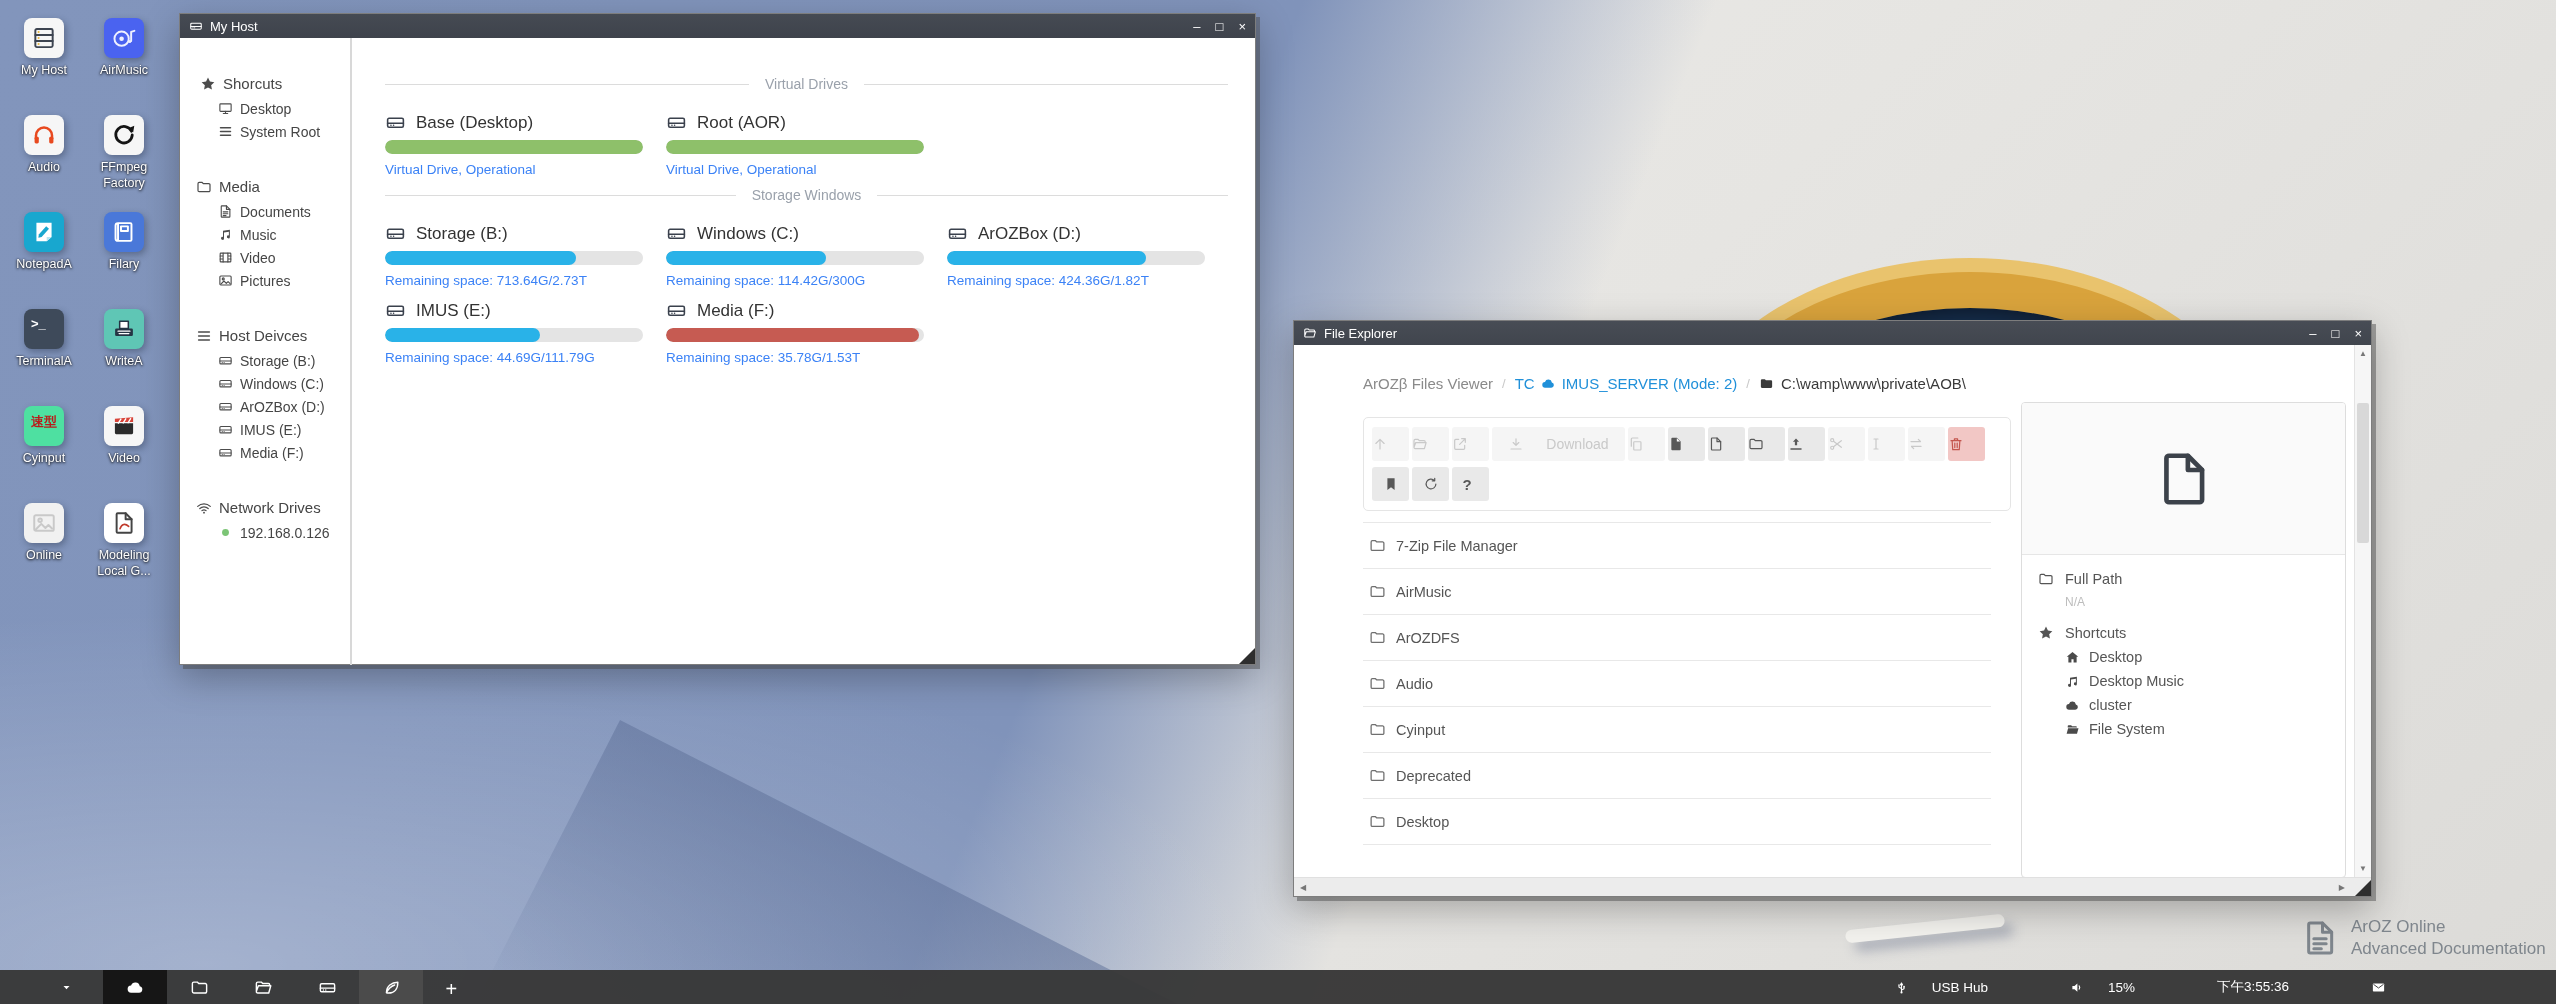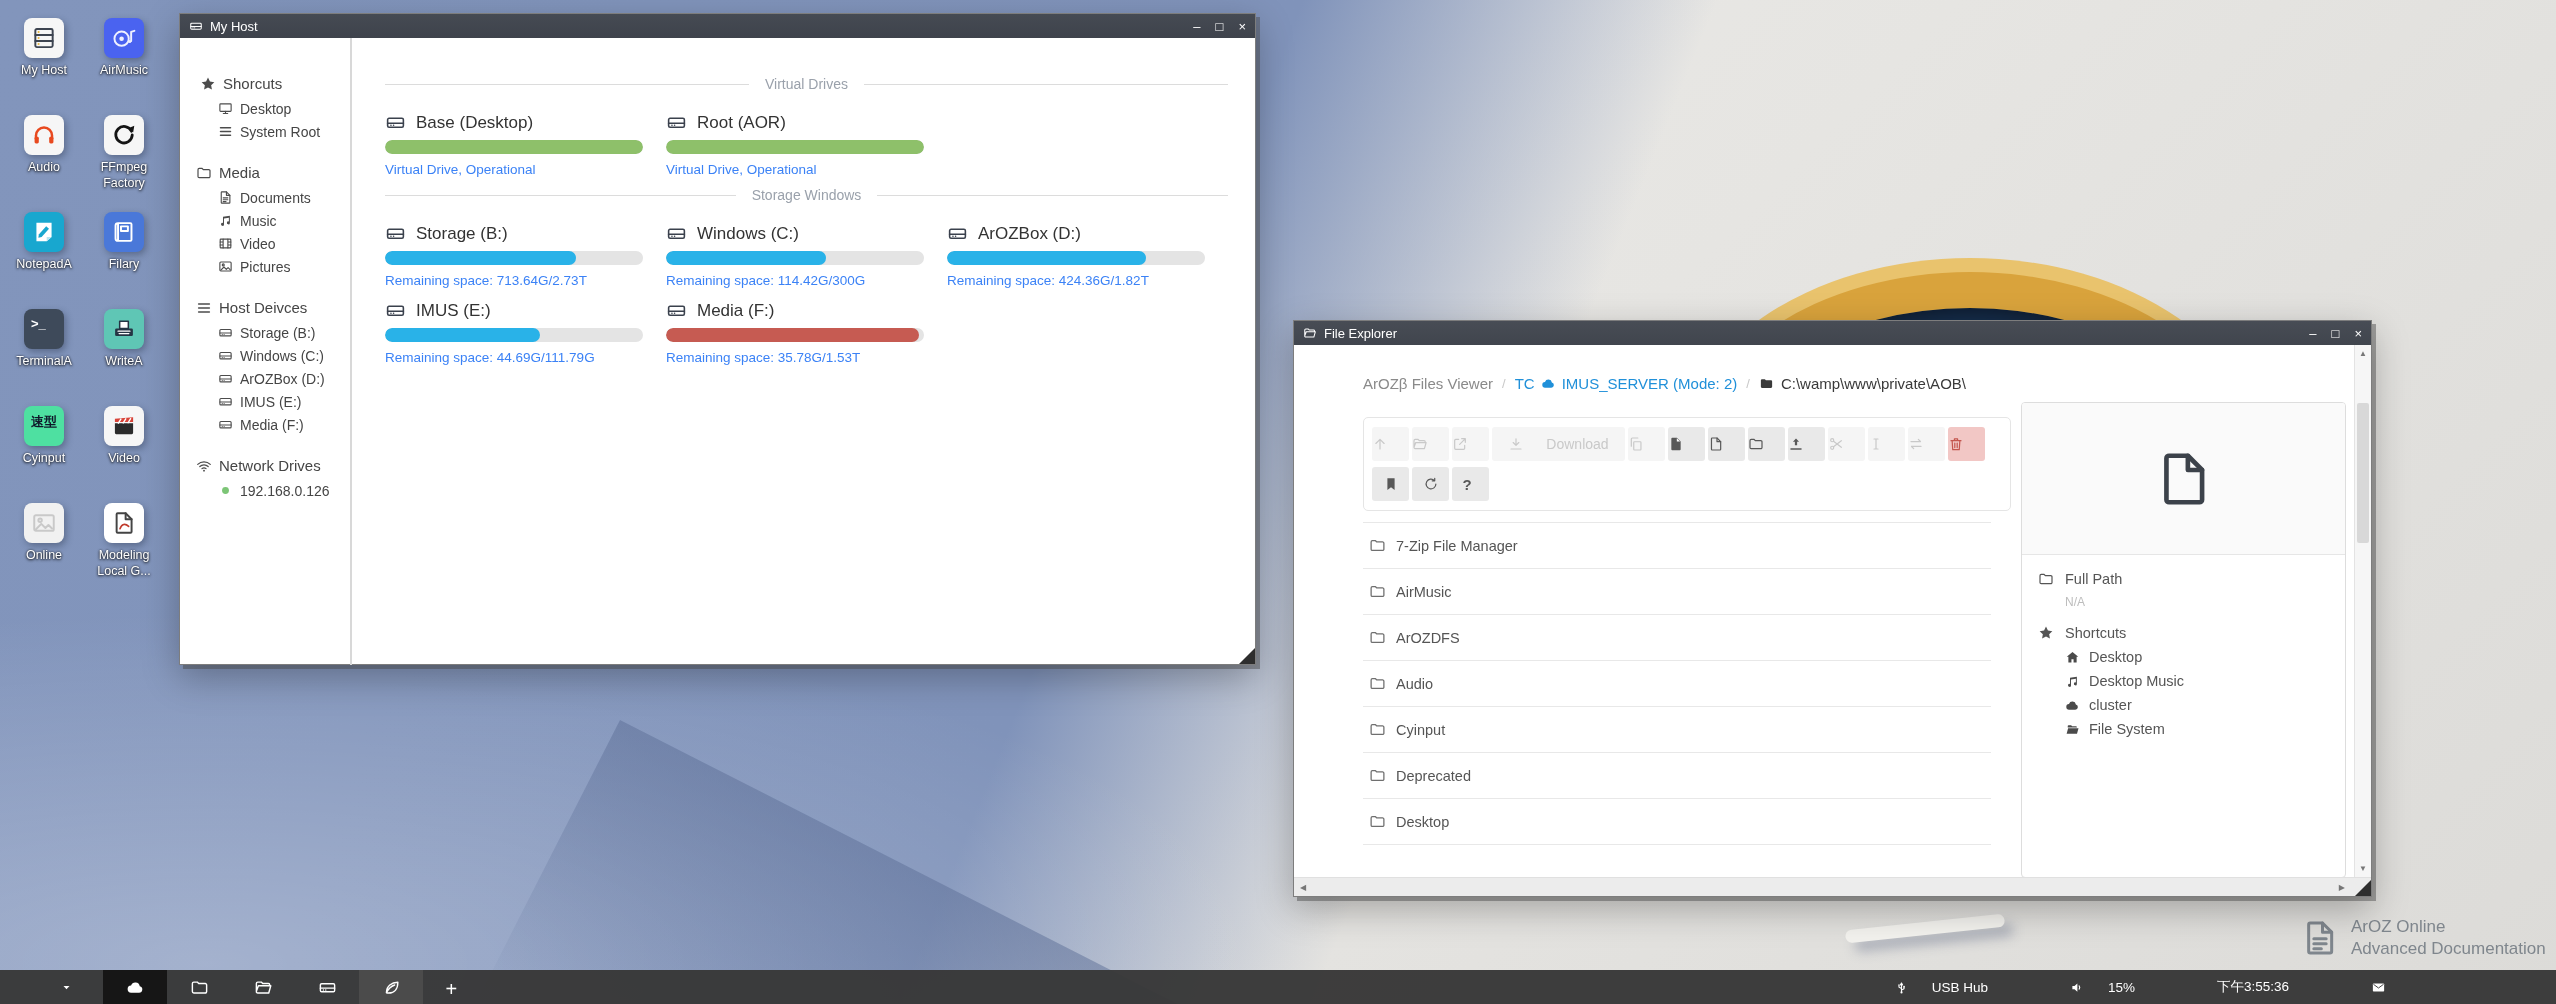--- a/index.html
+++ b/index.html
@@ -40,21 +40,21 @@
   .titlebar .ico{width:14px;height:14px;color:#fff;}
   .controls{margin-left:auto;display:flex;gap:15px;align-items:center;font-size:13px;color:#fff;}
   .ctrl{cursor:pointer;line-height:1;}
   .resize-corner{position:absolute;right:0;bottom:0;width:0;height:0;
                  border-left:16px solid transparent;border-bottom:16px solid #2e2e2e;}
   
   .win-myhost{left:179px;top:13px;width:1077px;height:652px;z-index:10;}
   .mh-body{display:flex;height:627px;}
   .mh-sidebar{width:172px;border-right:2px solid #d8d8d8;padding-top:32px;overflow:hidden;flex:none;}
   .sb-row{display:flex;align-items:center;gap:7px;color:#454545;}
-  .sb-row.t-header{padding:5px 0 5px 16px;font-size:15px;margin-top:16px;}
+  .sb-row.t-header{padding:5px 0 5px 16px;font-size:15px;margin-top:30px;}
   .mh-sidebar .sb-row.t-header:first-child{margin-top:0;padding-left:20px;}
   .sb-row.t-item{padding:3.5px 0 3.5px 38px;font-size:14px;}
   .sb-row .ico{width:15px;height:15px;color:#4c4c4c;}
   .sb-row.t-header .ico{width:16px;height:16px;}
   .mh-main{flex:1;padding:38px 88px 0 33px;}
   .divider{display:flex;align-items:center;gap:16px;color:#9aa1ab;font-size:14px;margin-bottom:20px;}
   .divider::before,.divider::after{content:"";flex:1;height:1px;background:#dcdcdc;}
   .drv-grid{display:grid;grid-template-columns:repeat(3,281px);row-gap:12px;margin-bottom:10px;}
   .drv{width:260px;}
   .drv-head{display:flex;align-items:center;gap:10px;font-size:17px;color:#333;}
@@ -180,21 +180,21 @@
       </div>
       <div class="dt-item">
         <span class="tile" style="background: rgb(62, 74, 90); color: rgb(255, 255, 255);">
           <span class="ico">
             <b class="tx">&gt;_</b>
           </span>
         </span>
         <div class="dt-label">TerminalA</div>
       </div>
       <div class="dt-item">
-        <span class="tile" style="background: rgb(78, 224, 161); color: #0f172a;">
+        <span class="tile" style="background: rgb(78, 224, 161); color: #b91c1c;">
           <span class="ico">
             <b class="tx">速型</b>
           </span>
         </span>
         <div class="dt-label">Cyinput</div>
       </div>
       <div class="dt-item">
         <span class="tile" style="background: rgb(241, 241, 241); color: rgb(201, 201, 201);">
           <span class="ico">
             <svg xmlns="http://www.w3.org/2000/svg" viewBox="0 0 24 24" fill="none" stroke="currentColor" stroke-width="1.8" stroke-linecap="round" stroke-linejoin="round">

